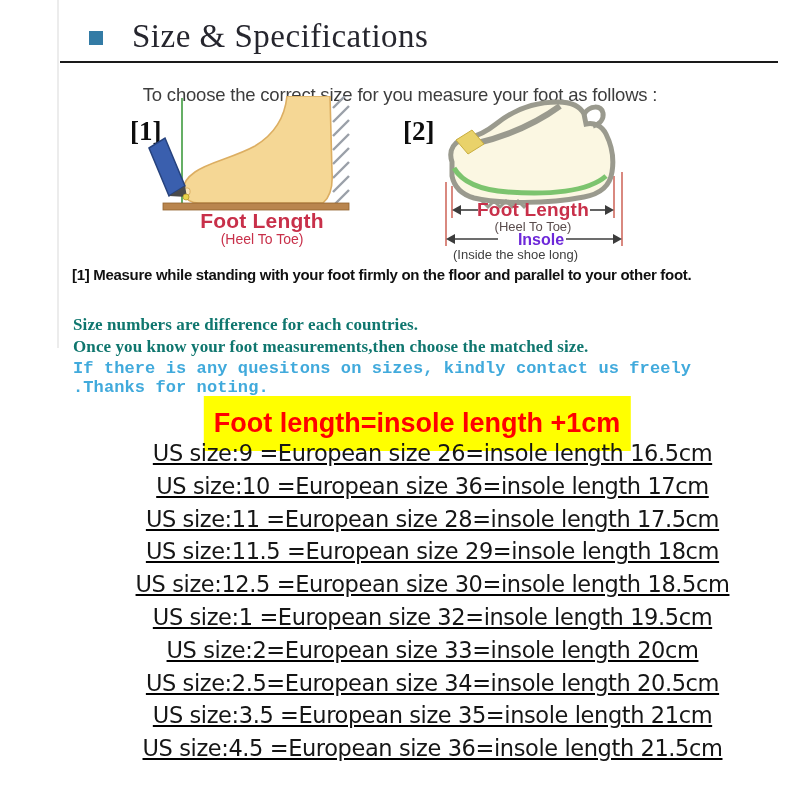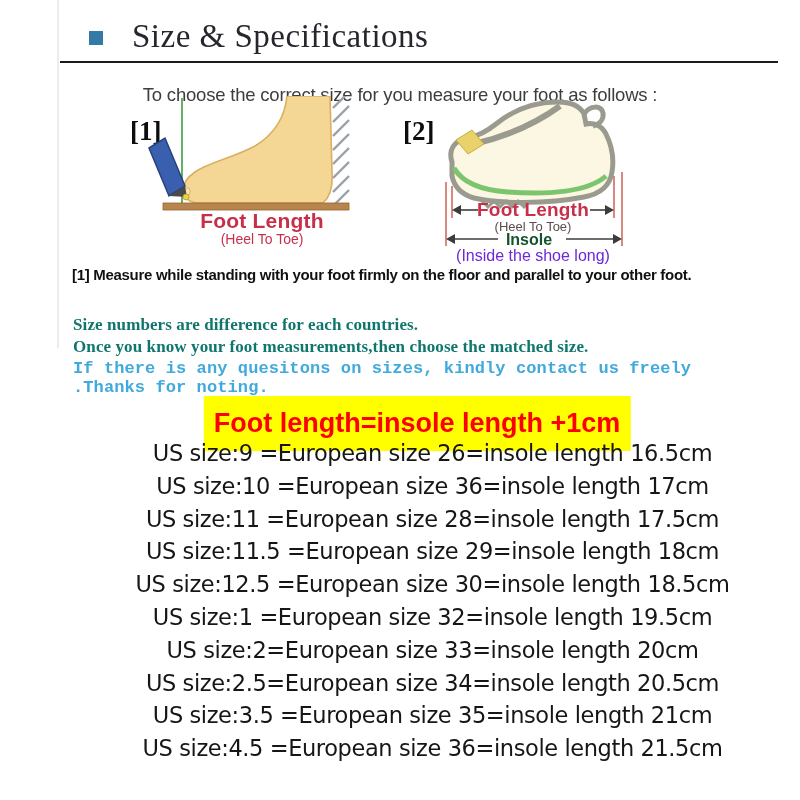--- a/index.html
+++ b/index.html
@@ -27,22 +27,22 @@
   .diag-svg { position:absolute; }
   #diag1-svg { left:135px; top:96px; }
   #diag2-svg { left:438px; top:98px; }
 
   .diag-caption { position:absolute; text-align:center; font-weight:bold; color:#c8304a; letter-spacing:0.2px; }
   .diag-subcaption { position:absolute; text-align:center; color:#c8304a; }
   #d1-caption { left:187px; top:209px; width:150px; font-size:21px; }
   #d1-sub     { left:187px; top:231px; width:150px; font-size:14px; }
   #d2-caption { left:468px; top:199px; width:130px; font-size:19px; }
   #d2-sub     { left:468px; top:219px; width:130px; font-size:13px; color:#5a4d4d; }
-  #d2-insole  { left:464px; top:231px; width:130px; font-size:16px; font-weight:bold; color:#14532d; text-align:center; position:absolute; }
-  #d2-inside  { left:453px; top:247px; width:160px; font-size:16px; color:#6d28d9; text-align:center; position:absolute; }
+  #d2-insole  { left:476px; top:231px; width:130px; font-size:16px; font-weight:bold; color:#6d28d9; text-align:center; position:absolute; }
+  #d2-inside  { left:453px; top:247px; width:160px; font-size:13px; color:#404040; position:absolute; }
 
   
   .instr { position:absolute; left:72px; width:710px; font-size:15px; font-weight:bold;
            color:#111; letter-spacing:-0.3px; }
   #instr1 { top:266px; }
   #instr2 { top:286px; }
   .quote-green { color:#3aa573; }
 
   
   .note { position:absolute; left:73px; width:700px; font-family:"Liberation Serif", serif;
@@ -52,21 +52,21 @@
   #note1 { top:315px; }
   #note2 { top:337px; }
   #note3 { top:359px;font-family:Liberation Mono, monospace; }
 
   
   .formula { position:absolute; left:50%; top:396px; transform:translateX(-46%);
              background:#ffff00; color:#ff0000; font-weight:bold; font-size:27px;
              padding:12px 10px; white-space:nowrap; }
 
   
-  .size-list { position:absolute; left:65px; top:437px; width:735px; }
+  .size-list { position:absolute; left:65px; top:437px; width:735px;text-decoration:underline; }
   .size-row { height:32.8px; line-height:32.8px; text-align:center;
               font-family:"DejaVu Sans", sans-serif; font-size:22.5px;
               color:#161616; letter-spacing:-0.4px; white-space:nowrap; }
   .size-row.muted { font-family:"Liberation Sans", sans-serif; color:#4d4d4d; font-weight:400; }
 </style>
 </head>
 <body>
 
 <div id="canvas">
 

